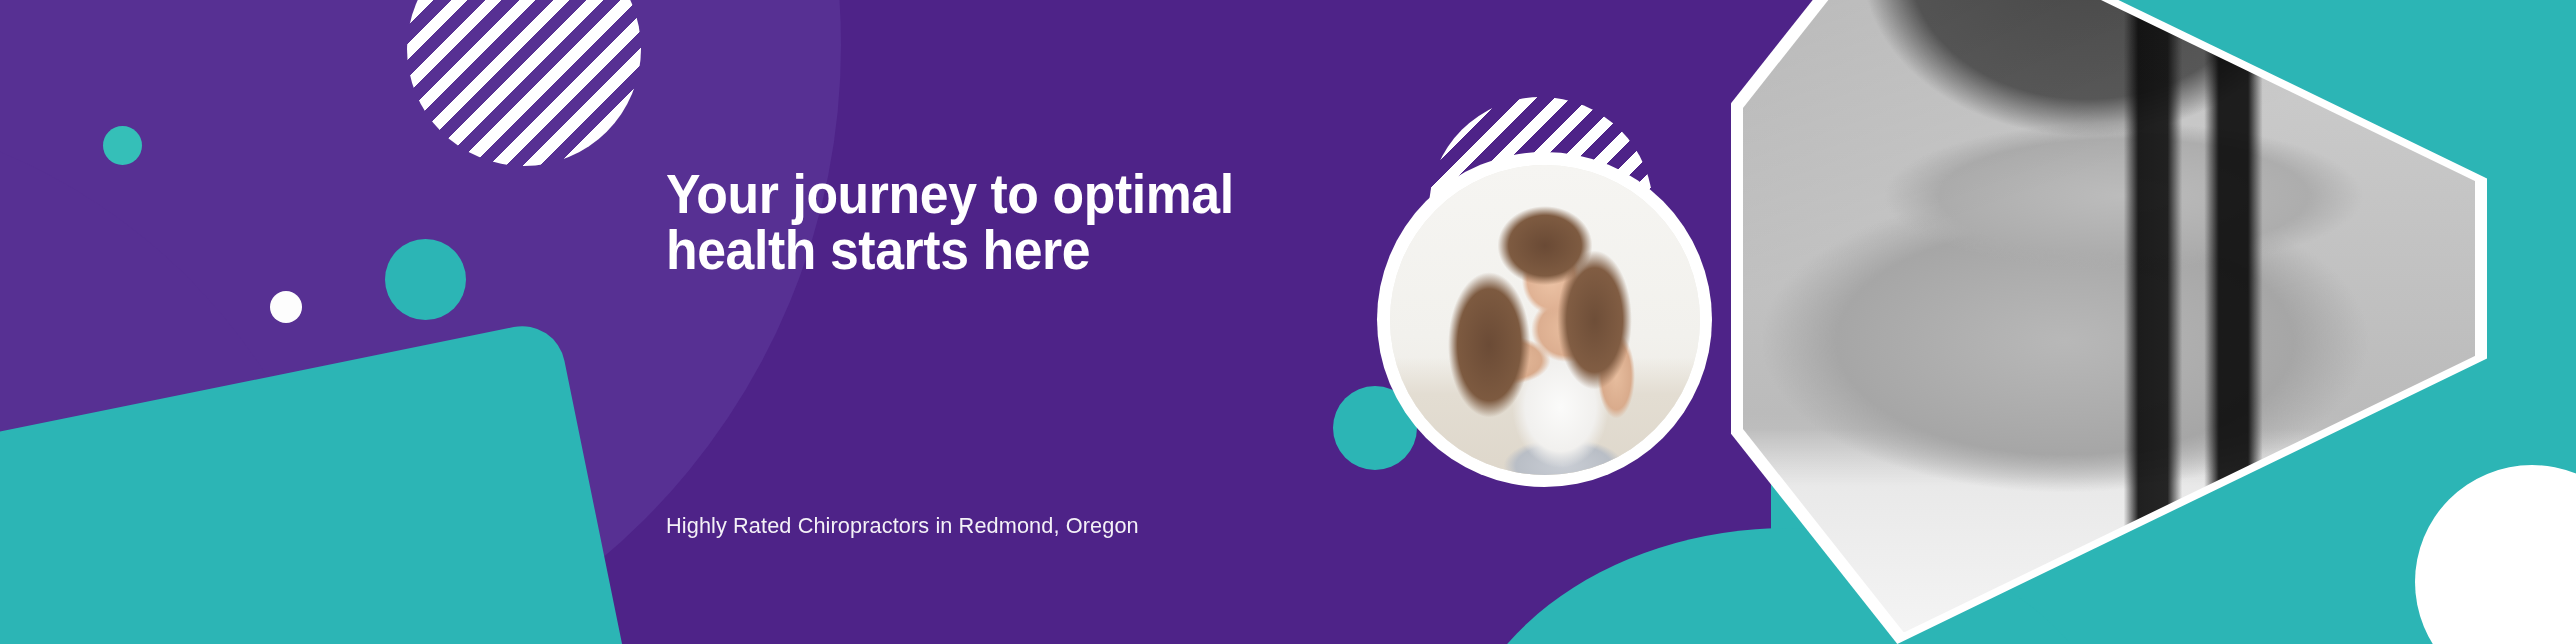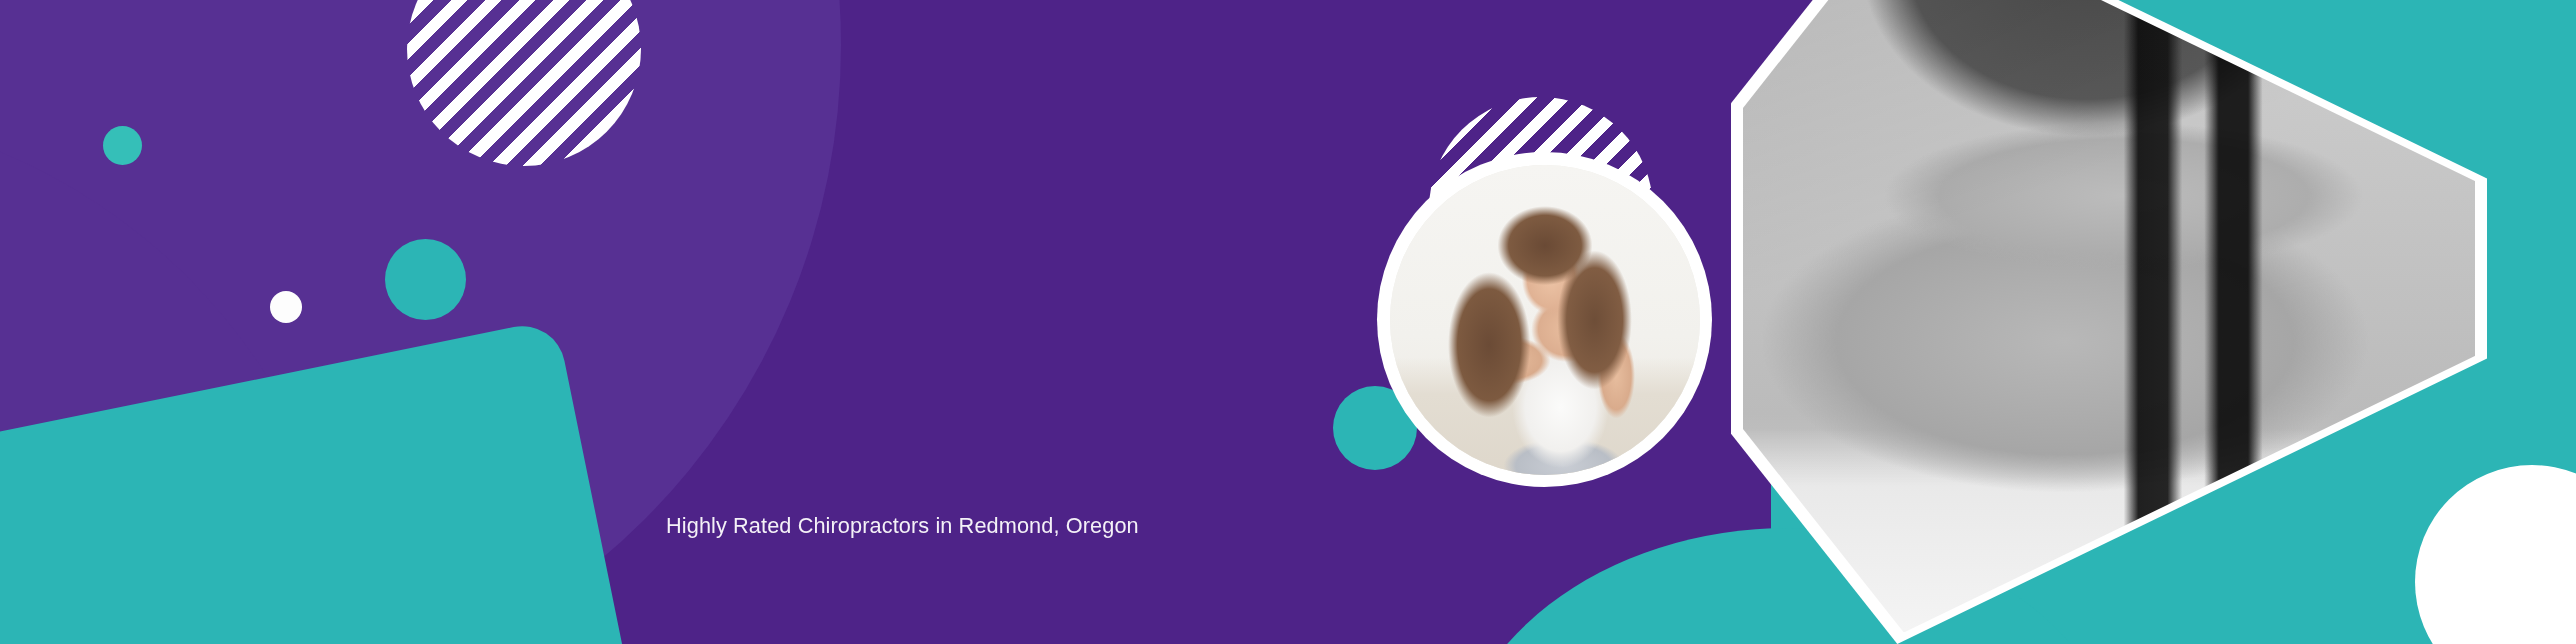--- a/index.html
+++ b/index.html
@@ -241,17 +241,21 @@
   </div>
 
   <div class="striped striped-mid"></div>
 
   <div class="portrait-wrap">
     <div class="portrait-inner">
       <div class="portrait-photo"></div>
     </div>
   </div>
 
+  <div class="copy">
+    <div class="headline">Your journey to optimal
+health starts here</div>
+  </div>
 
   <div class="subheadline">Highly Rated Chiropractors in Redmond, Oregon</div>
 
 </div>
 
 
 </body></html>

